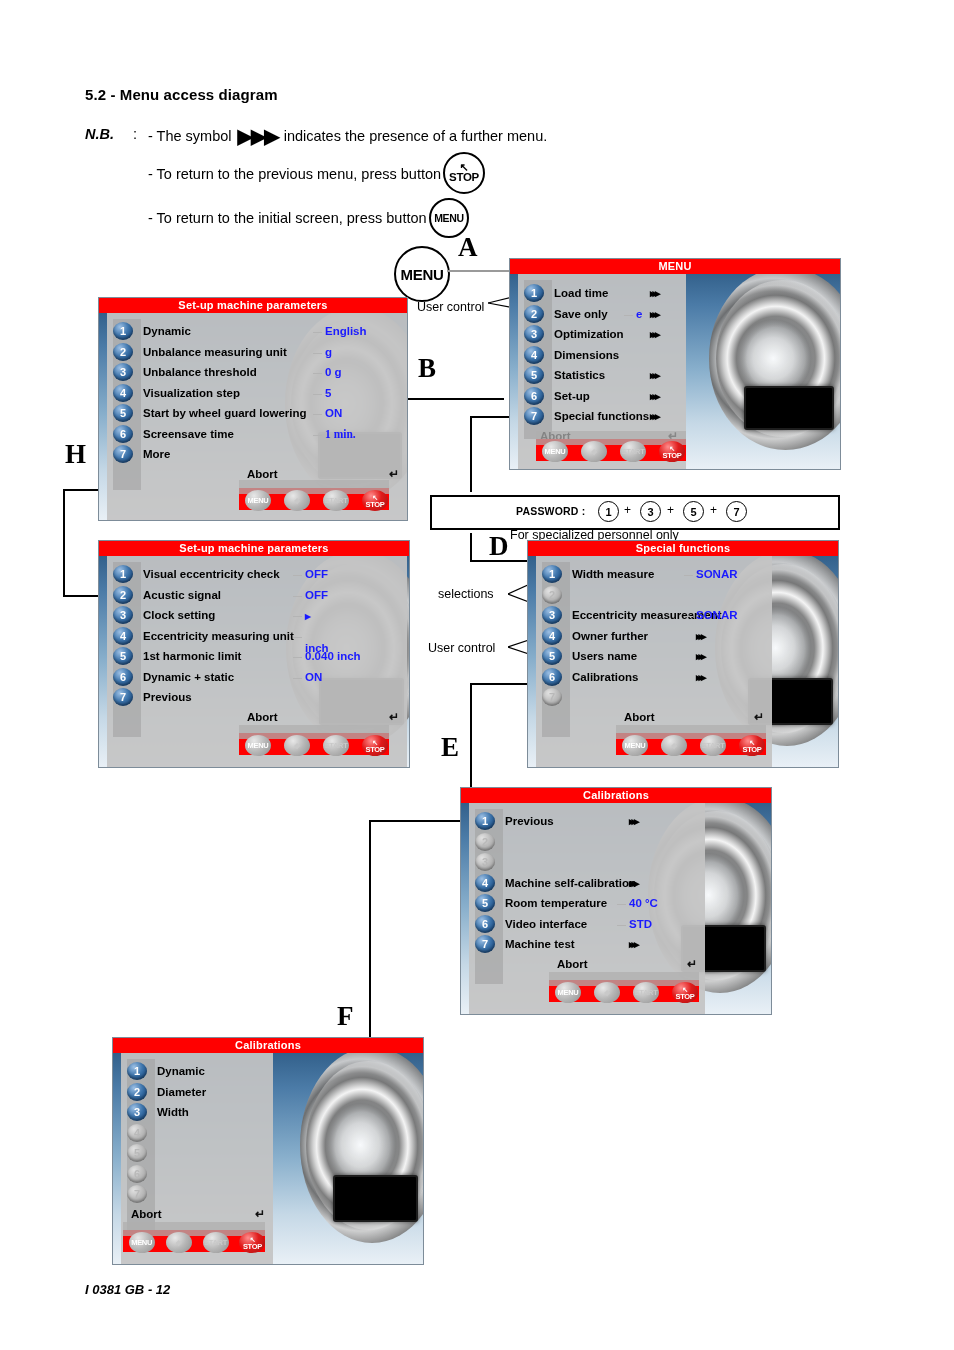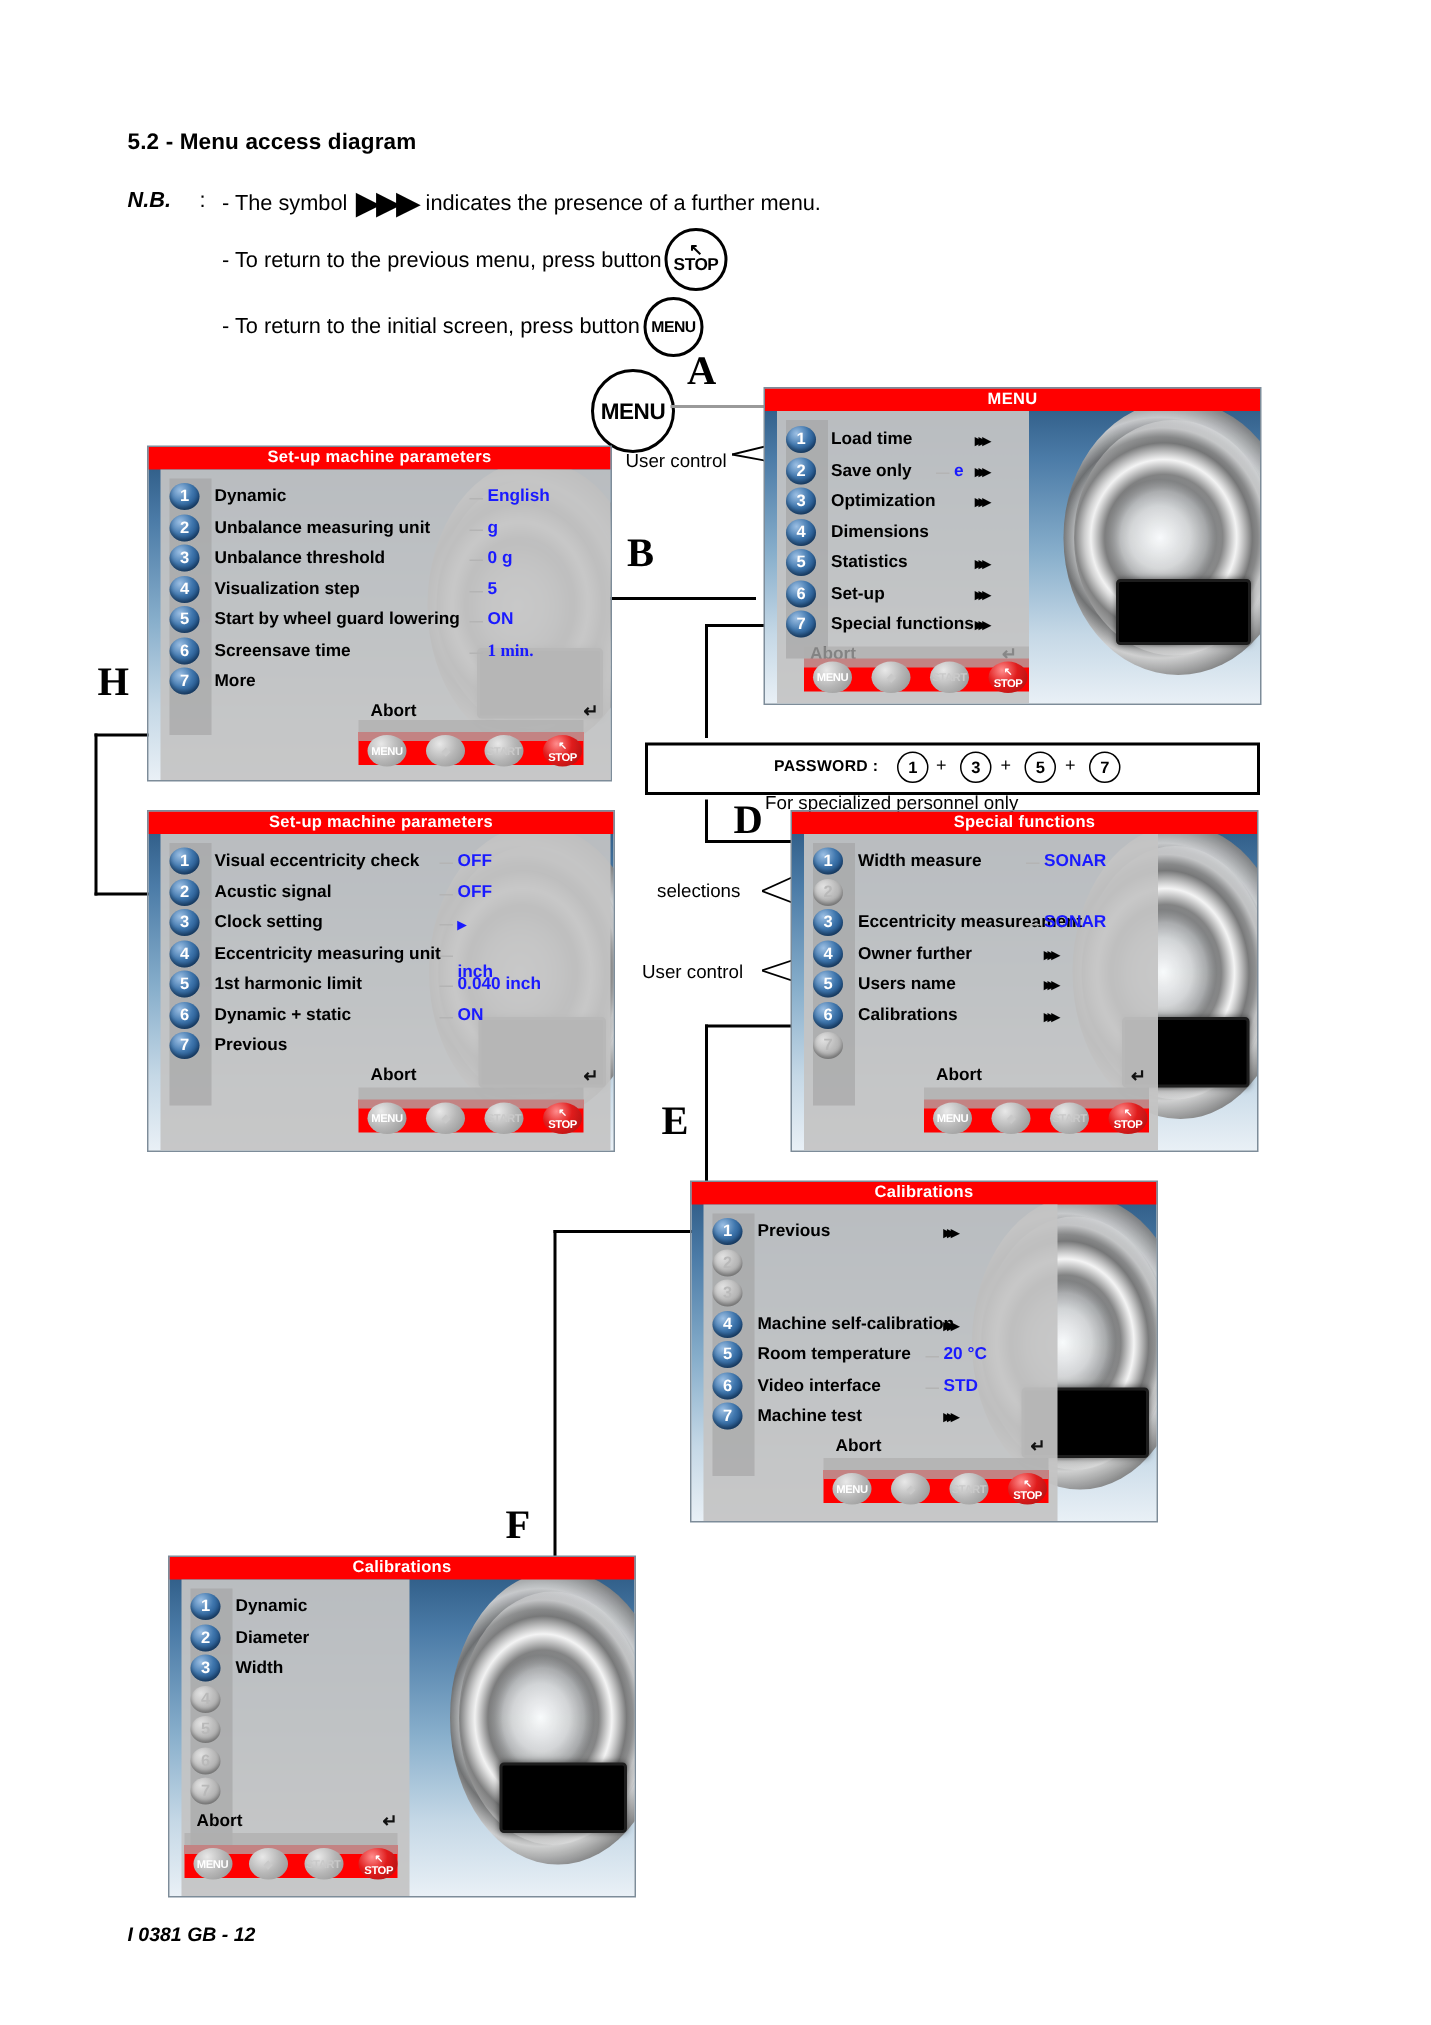--- a/index.html
+++ b/index.html
@@ -466,21 +466,21 @@
       </div>
       <div class="row" style="top: 69.5px;">
         <div class="bullet">4</div>
         <span class="rlabel">Machine self-calibration</span>
       </div>
       <div class="rarrow" style="left: 160px; top: 73.5px;">▸▸▸</div>
       <div class="row" style="top: 90px;">
         <div class="bullet">5</div>
         <span class="rlabel">Room temperature</span>
       </div>
-      <div class="rvalue" style="left: 160px; top: 94px;">20 °C</div>
+      <div class="rvalue" style="left: 160px; top: 94px;">40 °C</div>
       <div class="dash" style="left: 148px; top: 101px; width: 9px;"></div>
       <div class="row" style="top: 110.5px;">
         <div class="bullet">6</div>
         <span class="rlabel">Video interface</span>
       </div>
       <div class="rvalue" style="left: 160px; top: 114.5px;">STD</div>
       <div class="dash" style="left: 148px; top: 121.5px; width: 9px;"></div>
       <div class="row" style="top: 131px;">
         <div class="bullet">7</div>
         <span class="rlabel">Machine test</span>

